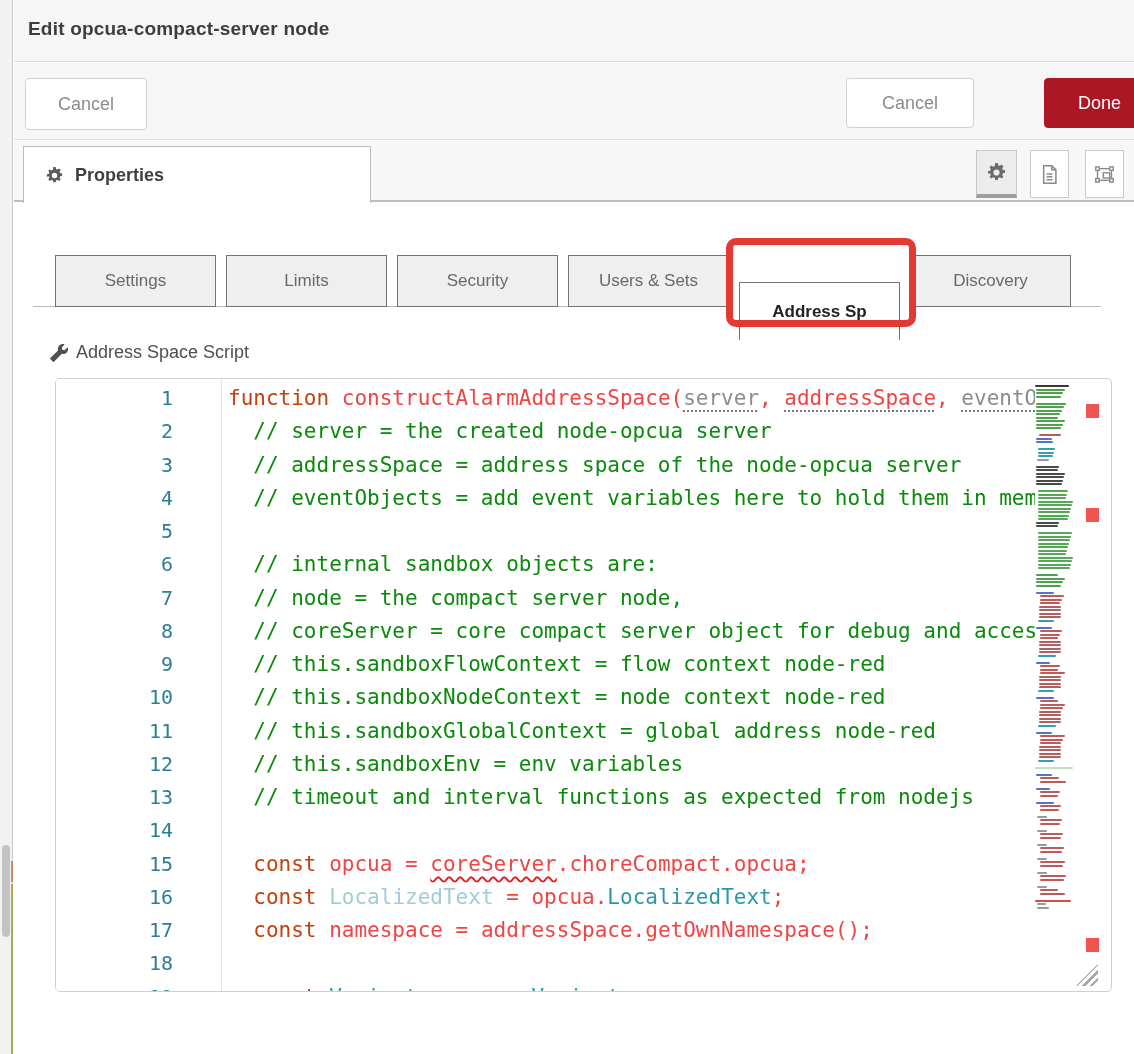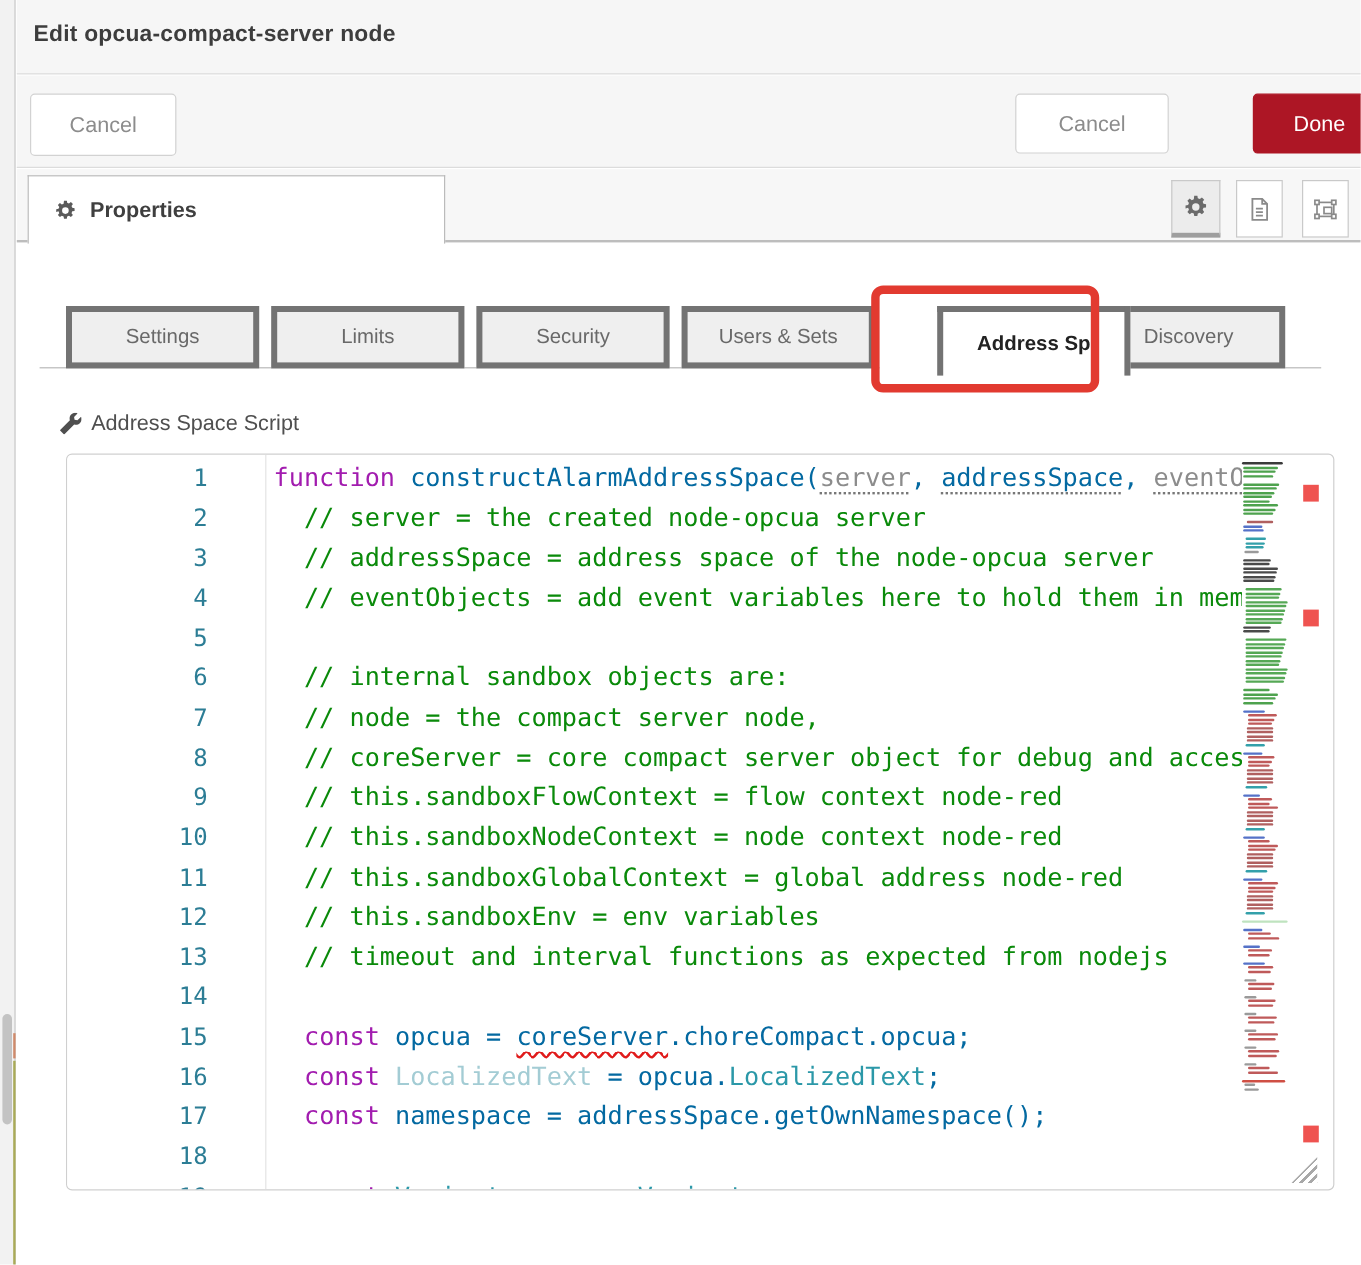--- a/index.html
+++ b/index.html
@@ -44,21 +44,21 @@
     display:flex; align-items:center; justify-content:center; cursor:pointer; z-index:2;
   }
   .iconbtn.sel { background:#ececec; border-bottom:4px solid #9e9e9e; }
   .ib-gear { left:976px; width:41px; }
   .ib-doc  { left:1030px; width:39px; }
   .ib-app  { left:1085px; width:39px; }
 
   
   .tab2 {
     position:absolute; top:255px; width:161px; height:52px;
-    background:#efefef; border:5px solid #737373;
+    background:#efefef; border:1px solid #737373;
     display:flex; align-items:center; justify-content:center;
     font-size:17px; color:#696969; cursor:pointer; overflow:hidden; white-space:nowrap; z-index:1;
   }
   .tab2.active {
     background:#fff; border-bottom:none; height:58px;
     font-weight:bold; color:#222; z-index:4;
   }
   .tabrow2-border { left:33px; top:306px; width:1068px; height:1px; background:#b8b8b8; z-index:0; }
   .tab-underlay { left:733px; top:300px; width:176px; height:14px; background:#fff; z-index:3; }
   .annot-box {
@@ -80,23 +80,23 @@
   }
   .ln {
     height:33.25px; line-height:33.25px; text-align:right; padding-right:48px;
     font-family:"DejaVu Sans Mono", monospace; font-size:20px; color:#2c7d95;
   }
   .code { position:absolute; left:167px; top:0; width:812px; height:100%; overflow:hidden; padding-top:3px; }
   .cl {
     height:33.25px; line-height:33.25px; white-space:pre; padding-left:5px;
     font-family:"DejaVu Sans Mono", monospace; font-size:21px; color:#111;
   }
-  .tk-k { color:#a21caf; }
+  .tk-k { color:#c2410c; }
   .tk-c { color:#0a8a0a; }
-  .tk-p { color:#0369a1; }
+  .tk-p { color:#ef4444; }
   .tk-dim { color:#8c8c8c; }
   .tk-u { text-decoration:underline dotted #777 2px; text-underline-offset:5px; }
   .tk-err { text-decoration:underline wavy #e01b1b 1.5px; text-underline-offset:5px; }
   .tk-type { color:#2b98a8; }
   .tk-typedim { color:#a3ccd4; }
 
   
   .minimap { position:absolute; left:979px; top:6px; width:40px; }
   .mrow { height:2px; margin-bottom:1.5px; border-radius:1px; }
   .marker { position:absolute; left:1030px; width:13px; height:14px; background:#ef5350; }
@@ -163,21 +163,21 @@
       </svg>
     </span>
   </div>
 
   <div class="abs tabrow2-border"></div>
   <div id="tabs2">
       <div class="tab2" style="left: 55px;">Settings</div>
       <div class="tab2" style="left: 226px;">Limits</div>
       <div class="tab2" style="left: 397px;">Security</div>
       <div class="tab2" style="left: 568px;">Users &amp; Sets</div>
-      <div class="tab2 active" style="left: 781px;">Address Sp</div>
+      <div class="tab2 active" style="left: 739px; margin-top: 27px;">Address Sp</div>
       <div class="tab2" style="left: 910px; text-align: right;">Discovery</div>
     </div>
   <div class="abs tab-underlay"></div>
   <div class="abs annot-box"></div>
 
   <div class="abs script-label">
     <span>
       <svg width="18" height="18" viewBox="0 0 512 512" fill="#4f4f4f">
           <path d="M507.7 109.1c-2.2-9-13.5-12.1-20.1-5.5l-74.4 74.4-67.9-11.3-11.3-67.9 74.4-74.4c6.6-6.6 3.4-17.9-5.7-20.2-47-11.6-99.2-.7-138.5 38.5-36 36-44.6 88.5-29.8 132.5L3.3 406.5c-4.3 4.3-4.3 11.4 0 15.7l86.6 86.6c4.3 4.3 11.4 4.3 15.7 0l231.2-231.3c44 14.8 96.5 6.1 132.5-29.8 39.3-39.3 50.2-91.6 38.4-138.6z"></path>
         </svg>

